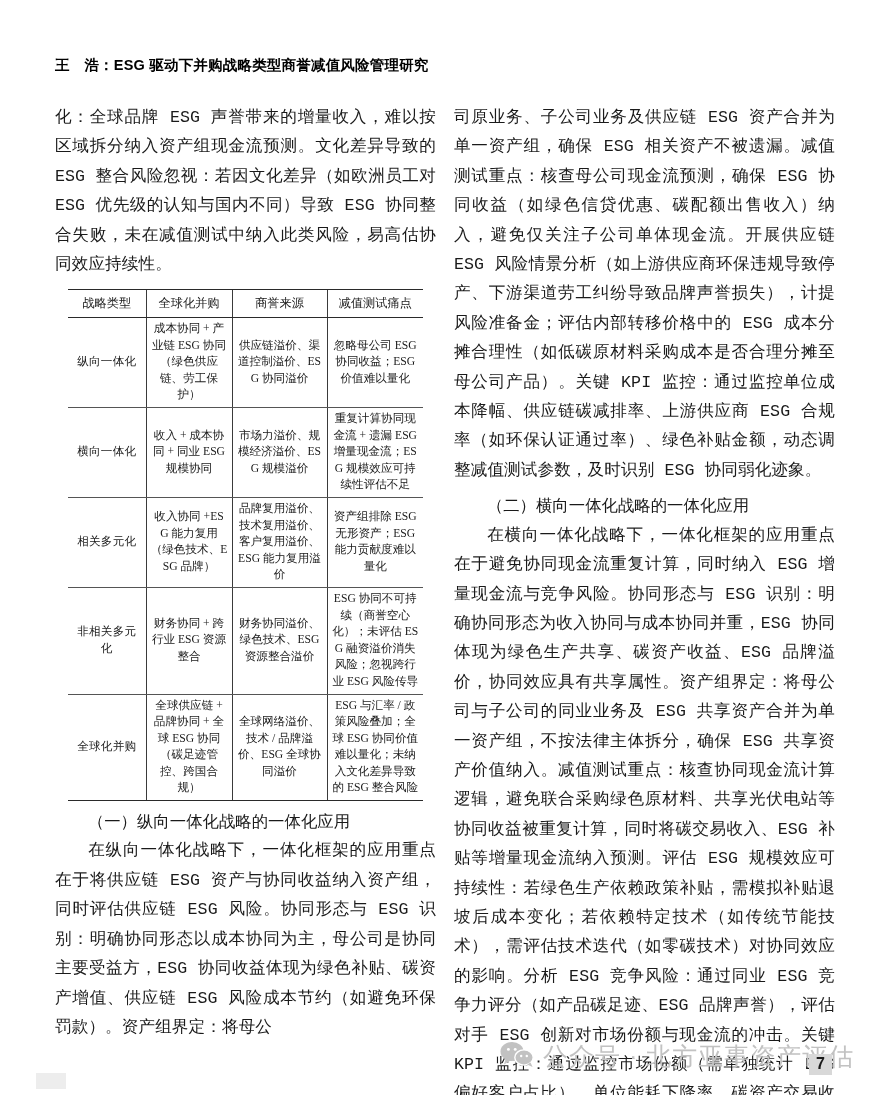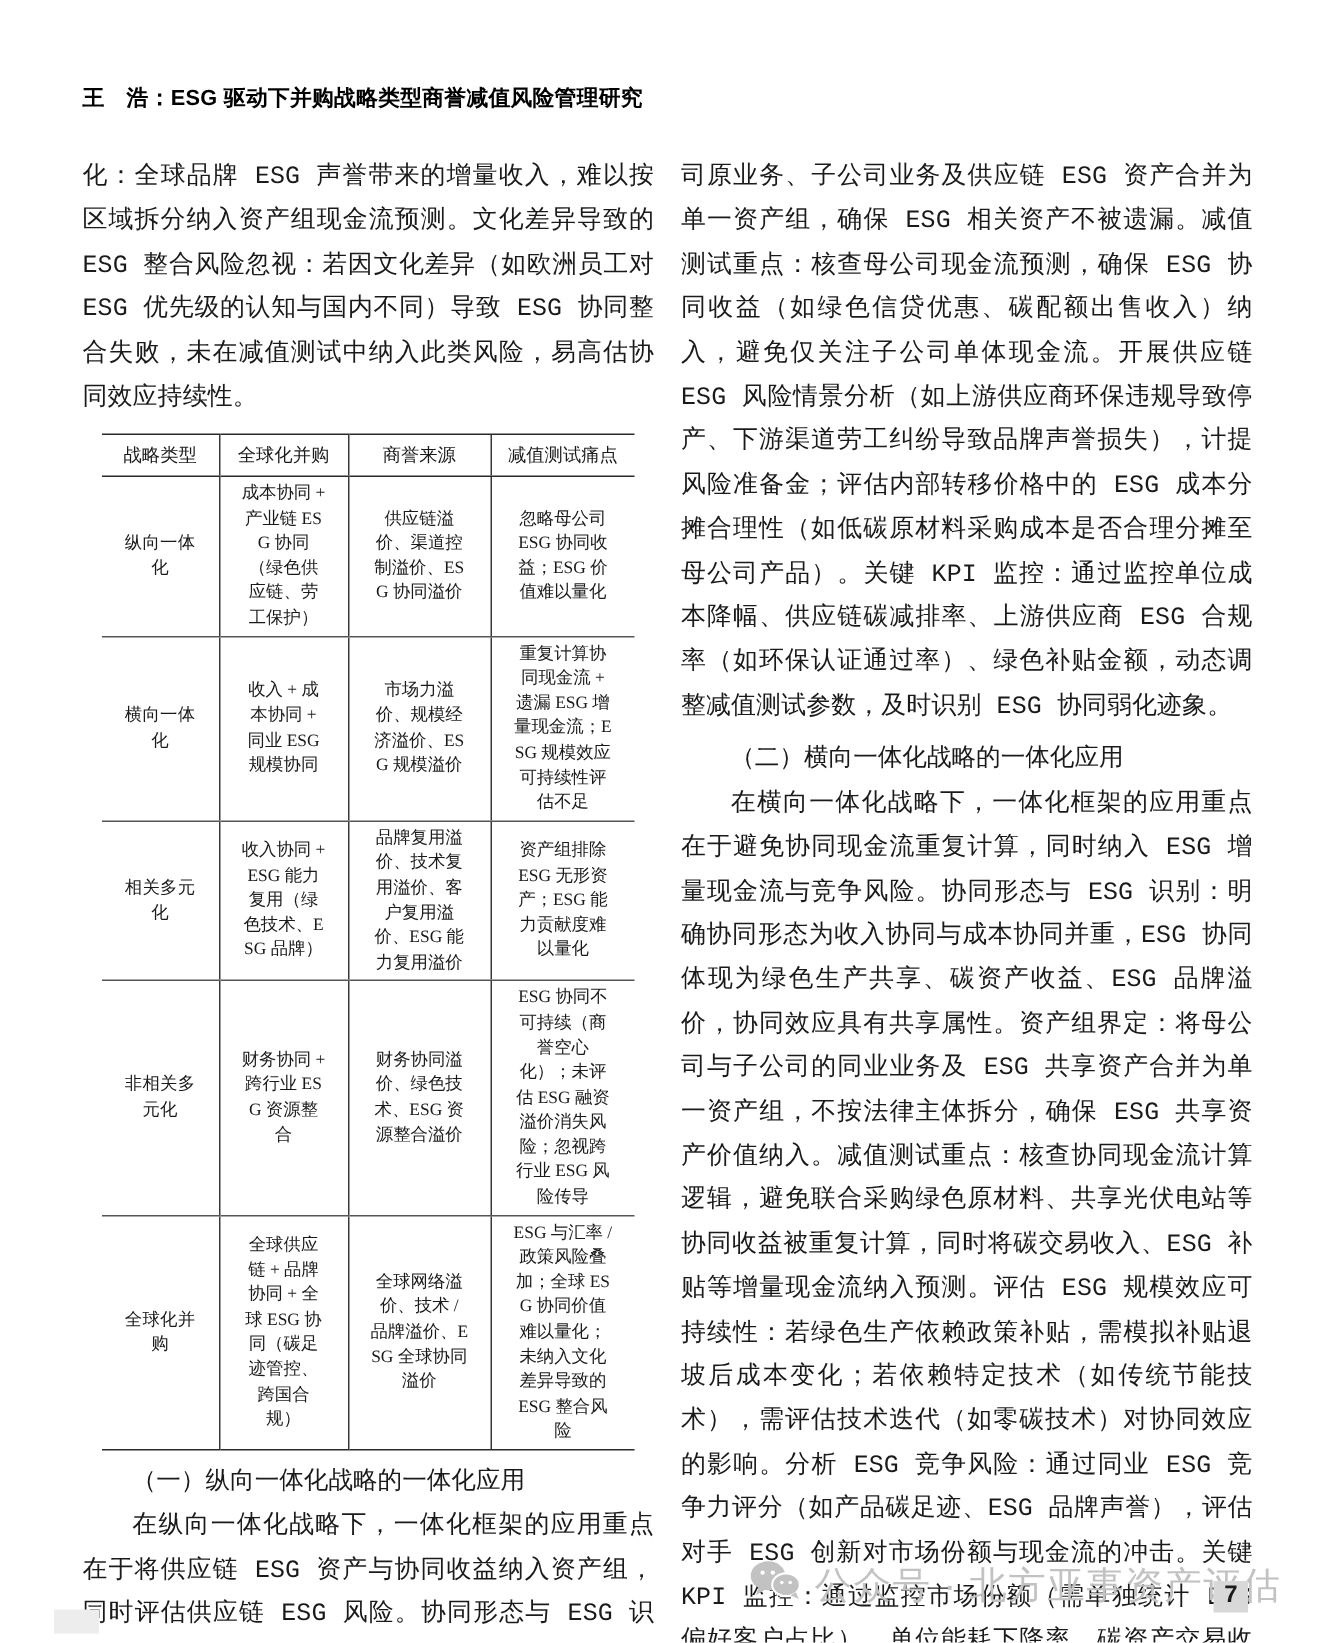--- a/index.html
+++ b/index.html
@@ -81,21 +81,21 @@
   table.tbl {
     border-collapse: collapse;
     width: 355px;
     margin: 0 auto;
     table-layout: fixed;
     font-size: 11.6px;
     line-height: 16.6px;
   }
   table.tbl th, table.tbl td {
     border-left: 1px solid #3a3a3a;
-    padding: 3px 14px;
+    padding: 3px 4px;
     text-align: center;
     vertical-align: middle;
     word-break: break-all;
   }
   table.tbl th:first-child, table.tbl td:first-child {
     border-left: none;
   }
   table.tbl thead th {
     border-top: 1.6px solid #2a2a2a;
     border-bottom: 1.1px solid #2a2a2a;

